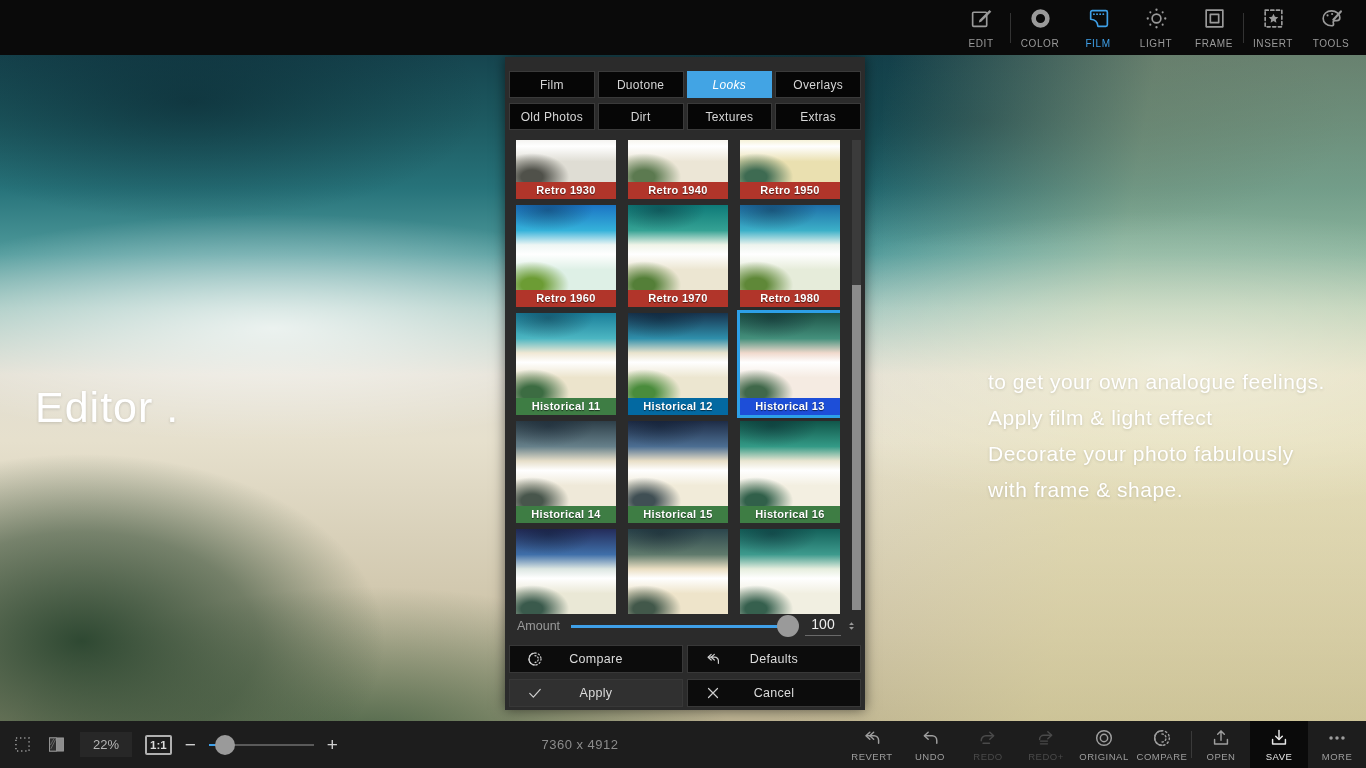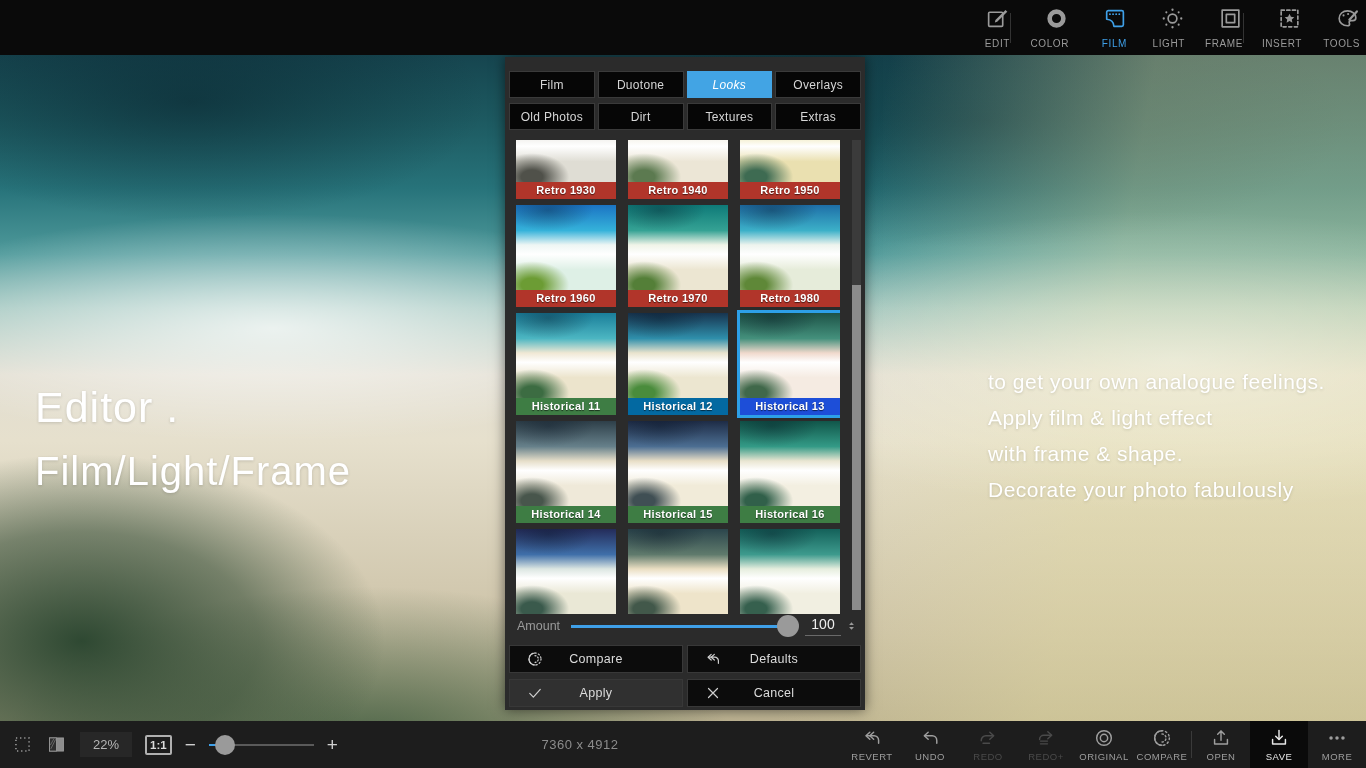--- a/index.html
+++ b/index.html
@@ -23,21 +23,21 @@
                text-shadow:0 1px 3px rgba(40,40,40,0.18); letter-spacing:1px; }
   .hero-left .l1 { font-size:43px; }
   .hero-left .l2 { font-size:40px; margin-top:17px; }
   .hero-right { position:absolute; left:988px; top:316px; color:#fff; font-size:21px;
                 letter-spacing:0.5px; text-shadow:0 1px 3px rgba(60,60,40,0.2); }
   .hero-right div { margin-bottom:15px; line-height:21px; }
 
   
   .topbar { position:absolute; left:0; top:0; right:0; height:55px; background:#0a0a0a;
             display:flex; justify-content:flex-end; align-items:center; padding-right:6px; z-index:5; }
-  .nav-item { width:58px; height:38px; display:flex; flex-direction:column; align-items:flex-end;
+  .nav-item { width:58px; height:38px; display:flex; flex-direction:column; align-items:center;
               justify-content:center; gap:3px; color:#9a9a9a; cursor:pointer; }
   .nav-item svg { width:25px; height:25px; }
   .nav-item .nav-lbl { font-size:10px; letter-spacing:0.6px; }
   .nav-item.active { color:#3fa0e8; }
   .nav-sep { width:1px; height:30px; background:#333; }
 
   
   .panel { position:absolute; left:505px; top:57px; width:360px; height:653px;
            background:#2b2b2b; box-shadow:0 0 12px rgba(0,0,0,0.55); z-index:4; }
   .tabs { position:absolute; left:4px; right:4px; top:14px;
@@ -106,27 +106,26 @@
   .bb-sep { width:1px; background:#3a3a3a; margin:10px 0; }
 </style>
 </head>
 <body>
 
 <div id="stage">
 
   <div class="photo">
     <div class="hero-left">
       <div class="l1">Editor .</div>
-      <div class="l2">Film/Light/Frame</div>
     </div>
     <div class="hero-right">
       <div>to get your own analogue feelings.</div>
       <div>Apply film &amp; light effect</div>
+      <div>Decorate your photo fabulously</div>
       <div>with frame &amp; shape.</div>
-      <div>Decorate your photo fabulously</div>
     </div>
   </div>
 
   <header class="topbar">
     <nav class="topnav" style="display:flex;align-items:center;">
         <div class="nav-item">
           <span class="nav-ic"><svg viewBox="0 0 24 24" fill="none" stroke="currentColor" stroke-width="1.6" stroke-linecap="round" stroke-linejoin="round">
               <rect x="3.5" y="6" width="13.5" height="13.5" rx="1"></rect>
               <path d="M10 13.5 L19.7 3.8 L21.4 5.5 L11.7 15.2 L9.4 15.8 Z" fill="currentColor" stroke="none"></path>
             </svg></span>

